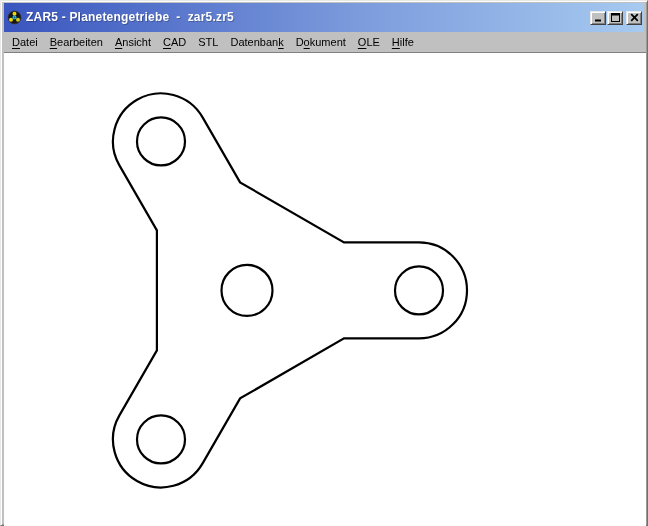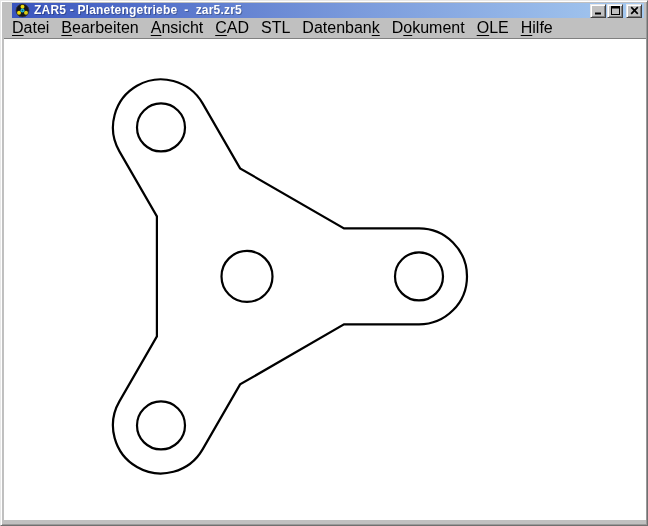--- a/index.html
+++ b/index.html
@@ -9,24 +9,23 @@
   .window{
     position:relative; width:648px; height:526px;
     background:var(--chrome,#C0C0C0);
     padding:2px 3px 3px 3px;
     border-top:1px solid #E8E8E8; border-left:1px solid #E8E8E8;
     border-right:1px solid #707070; border-bottom:1px solid #707070;
     box-shadow: inset 1px 1px 0 #FFFFFF, inset -1px -1px 0 #9A9A9A;
   }
 
   .titlebar{
-    height:15px; display:flex; align-items:center;
+    height:29px; display:flex; align-items:center;
     background:linear-gradient(90deg, var(--titleL,#3A55BE) 0%, #7B9BDC 55%, var(--titleR,#A6CAF0) 100%);
     padding:0 2px 0 2px;
-    margin-left:8px;
   }
   .title-icon{width:16px;height:15px;margin:0 3px 0 1px;display:flex;align-items:center;}
   .title-text{
     color:#FFFFFF; font-weight:bold; font-size:12px; line-height:19px;
     white-space:pre; letter-spacing:0.2px;
     text-shadow:1px 1px 0 rgba(0,0,0,0.25);
     flex:1 1 auto; overflow:hidden;
   }
   .title-buttons{display:flex; align-items:center;}
   .tb-btn{
@@ -37,21 +36,21 @@
     padding:0; cursor:default;
   }
   .tb-btn + .tb-btn{margin-left:1px;}
   .tb-btn.close{margin-left:3px;}
   .tb-btn svg{display:block;}
 
   .menubar{
     height:20px; display:flex; align-items:center;
     background:var(--chrome,#C0C0C0);
     padding-left:2px;
-    font-size:16px; color:#000;
+    font-size:11px; color:#000;
   }
   .menu-item{
     padding:2px 6px 3px 6px; white-space:nowrap;
   }
   .menu-item u{text-underline-offset:1.5px;}
 
   .client{
     width:642px; height:482px;
     background:var(--canvas,#FFFFFF);
     border-top:1px solid #808080;

